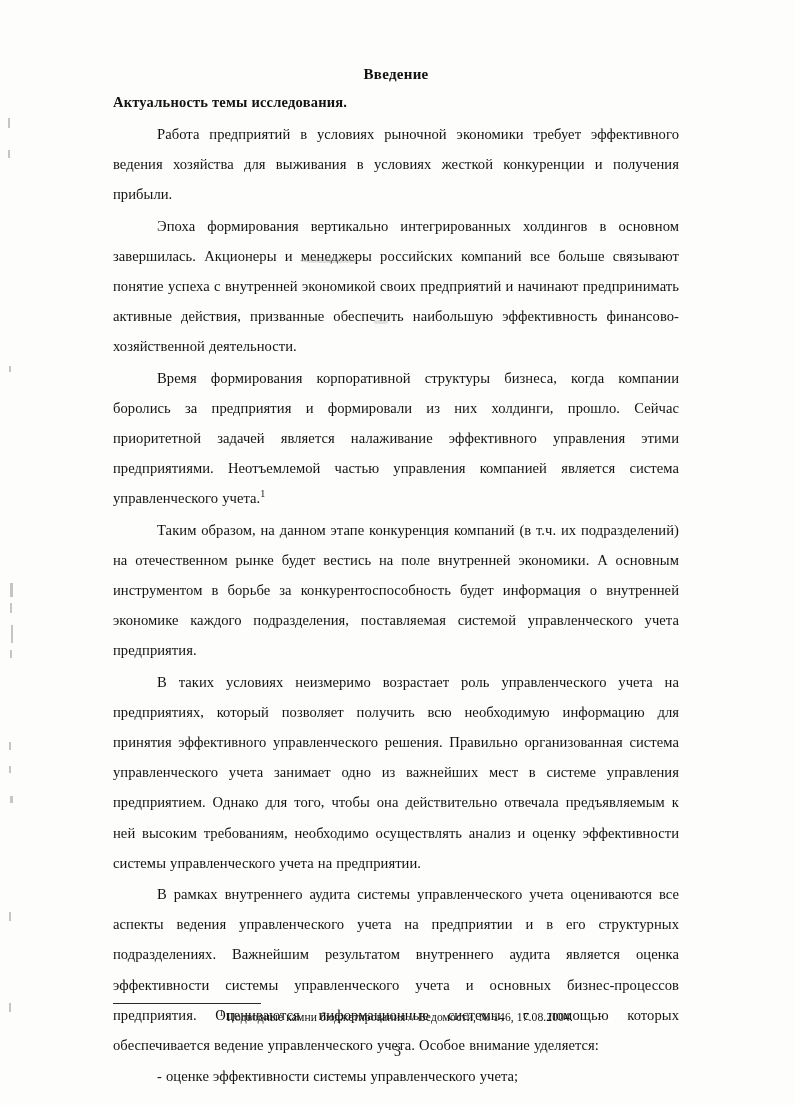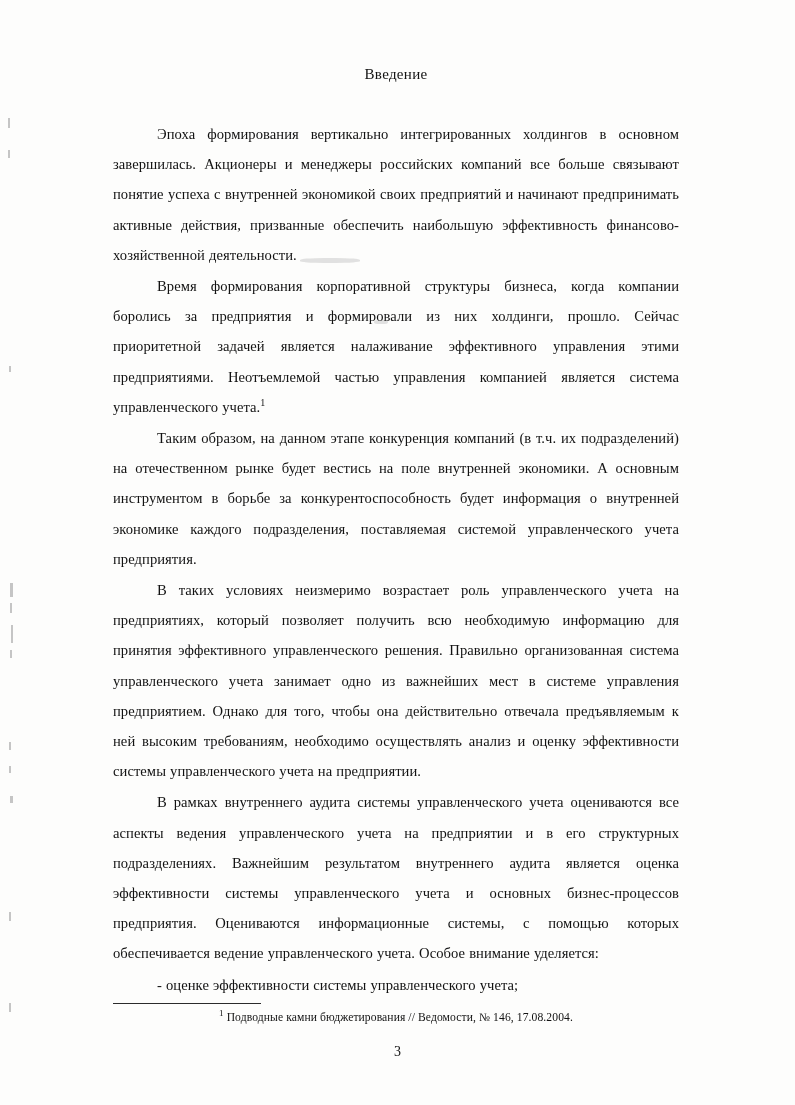--- a/index.html
+++ b/index.html
@@ -17,24 +17,24 @@
     color: #121212;
   }
   .content {
     position: absolute;
     left: 113px;
     top: 66px;
     width: 566px;
   }
   .doc-title {
     text-align: center;
-    font-weight: normal;
+    font-weight: bold;
     font-size: 15px;
     letter-spacing: 0.3px;
-    margin: 0 0 36px 0;
+    margin: 0 0 11px 0;
   }
   .section-heading {
     font-weight: bold;
     font-size: 14.5px;
     margin: 0 0 8px 0;
     letter-spacing: 0.2px;
   }
   p.body {
     margin: 0 0 1px 0;
     font-size: 14.6px;
@@ -99,21 +99,23 @@
 </style>
 </head>
 <body>
 
 <div class="page">
 
   <div class="content">
 
     <h1 class="doc-title">Введение</h1>
 
+    <p class="section-heading">Актуальность темы исследования.</p>
 
+    <p class="body">Работа предприятий в условиях рыночной экономики требует эффективного ведения хозяйства для выживания в условиях жесткой конкуренции и получения прибыли.</p>
 
     <p class="body">Эпоха формирования вертикально интегрированных холдингов в основном завершилась. Акционеры и менеджеры российских компаний все больше связывают понятие успеха с внутренней экономикой своих предприятий и начинают предпринимать активные действия, призванные обеспечить наибольшую эффективность финансово-хозяйственной деятельности.</p>
 
     <p class="body"><span>Время формирования корпоративной структуры бизнеса, когда компании боролись за предприятия и формировали из них холдинги, прошло. Сейчас приоритетной задачей является налаживание эффективного управления этими предприятиями. Неотъемлемой частью управления компанией является система управленческого учета.</span><span class="sup">1</span></p>
 
     <p class="body">Таким образом, на данном этапе конкуренция компаний (в т.ч. их подразделений) на отечественном рынке будет вестись на поле внутренней экономики. А основным инструментом в борьбе за конкурентоспособность будет информация о внутренней экономике каждого подразделения, поставляемая системой управленческого учета предприятия.</p>
 
     <p class="body">В таких условиях неизмеримо возрастает роль управленческого учета на предприятиях, который позволяет получить всю необходимую информацию для принятия эффективного управленческого решения. Правильно организованная система управленческого учета занимает одно из важнейших мест в системе управления предприятием. Однако для того, чтобы она действительно отвечала предъявляемым к ней высоким требованиям, необходимо осуществлять анализ и оценку эффективности системы управленческого учета на предприятии.</p>
 
     <p class="body">В рамках внутреннего аудита системы управленческого учета оцениваются все аспекты ведения управленческого учета на предприятии и в его структурных подразделениях. Важнейшим результатом внутреннего аудита является оценка эффективности системы управленческого учета и основных бизнес-процессов предприятия. Оцениваются информационные системы, с помощью которых обеспечивается ведение управленческого учета. Особое внимание уделяется:</p>

